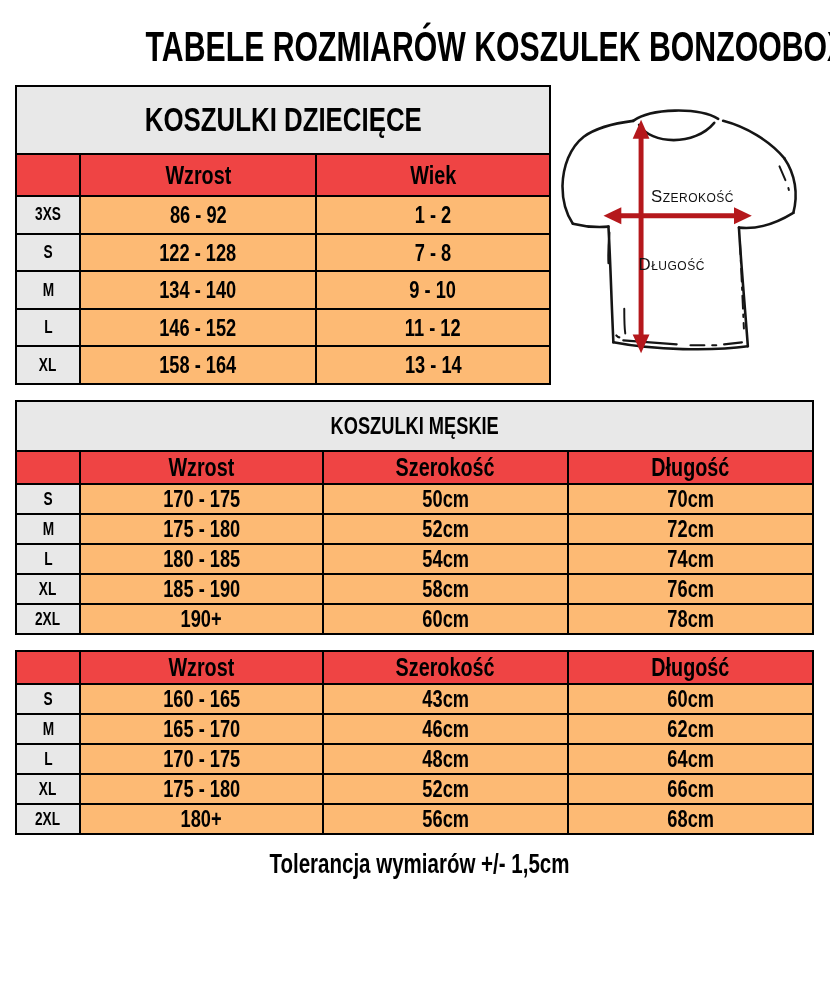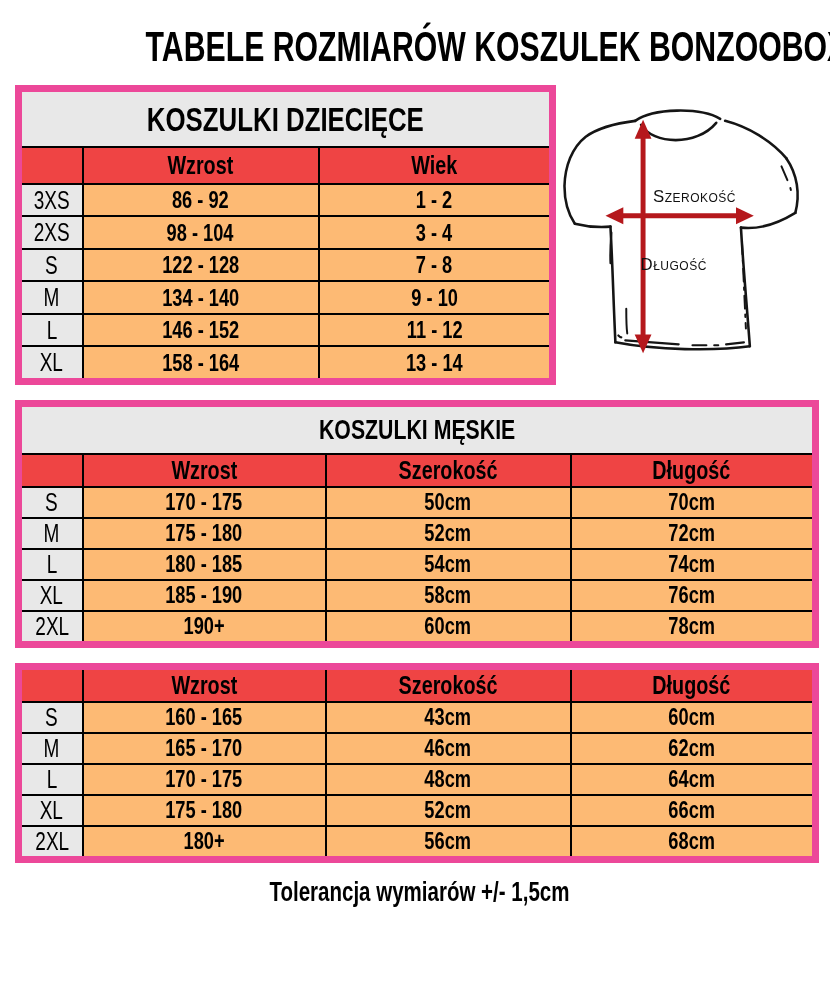--- a/index.html
+++ b/index.html
@@ -24,39 +24,39 @@
     text-align:center;
     font-size:42px;
     font-weight:700;
     line-height:46px;
   }
 
   .top-row { display:flex; margin:15px 0 0 15px; }
 
   table {
     border-collapse:collapse;
-    border:7px solid #ec4899;
+    border:1px solid #ec4899;
     table-layout:fixed;
     background:#fff;
   }
   td { border:2px solid #000; text-align:center; vertical-align:middle; padding:0; }
 
   .t1 { width:534px; }
   .t23 { width:797px; margin:15px 0 0 15px; }
 
   .title-cell { background:#e8e8e8; font-weight:700; }
   .t1 .title-cell { height:56px; font-size:34px; }
-  .t23 .title-cell { height:50px; font-size:28px; }
+  .t23 .title-cell { height:50px; font-size:24px; }
 
   .head-cell, .corner-cell { background:#ef4444; }
   .head-cell { font-weight:700; }
   .t1 .head-cell { height:35px; font-size:26px; }
   .t23 .head-cell { height:33px; font-size:26px; }
 
-  .size-cell { background:#e8e8e8; font-weight:400; font-size:25px; }
+  .size-cell { background:#e8e8e8; font-weight:700; font-size:18px; }
   .data-cell { background:#fdba74; font-weight:700; font-size:24px; }
   .t1 tr.data-row td { height:31px; }
   .t23 tr.data-row td { height:30px; }
 
   .tshirt-wrap {
     flex:1;
     display:flex;
     justify-content:center;
     align-items:flex-start;
     padding-top:8px;
@@ -101,25 +101,20 @@
         <td class="corner-cell"></td>
         <td class="head-cell"><span class="cx">Wzrost</span></td>
         <td class="head-cell"><span class="cx">Wiek</span></td>
       </tr>
       <tr class="data-row">
         <td class="size-cell"><span class="cx">3XS</span></td>
         <td class="data-cell"><span class="cx">86 - 92</span></td>
         <td class="data-cell"><span class="cx">1 - 2</span></td>
       </tr>
       <tr class="data-row">
-        <td class="size-cell"><span class="cx">2XS</span></td>
-        <td class="data-cell"><span class="cx">98 - 104</span></td>
-        <td class="data-cell"><span class="cx">3 - 4</span></td>
-      </tr>
-      <tr class="data-row">
         <td class="size-cell"><span class="cx">S</span></td>
         <td class="data-cell"><span class="cx">122 - 128</span></td>
         <td class="data-cell"><span class="cx">7 - 8</span></td>
       </tr>
       <tr class="data-row">
         <td class="size-cell"><span class="cx">M</span></td>
         <td class="data-cell"><span class="cx">134 - 140</span></td>
         <td class="data-cell"><span class="cx">9 - 10</span></td>
       </tr>
       <tr class="data-row">

